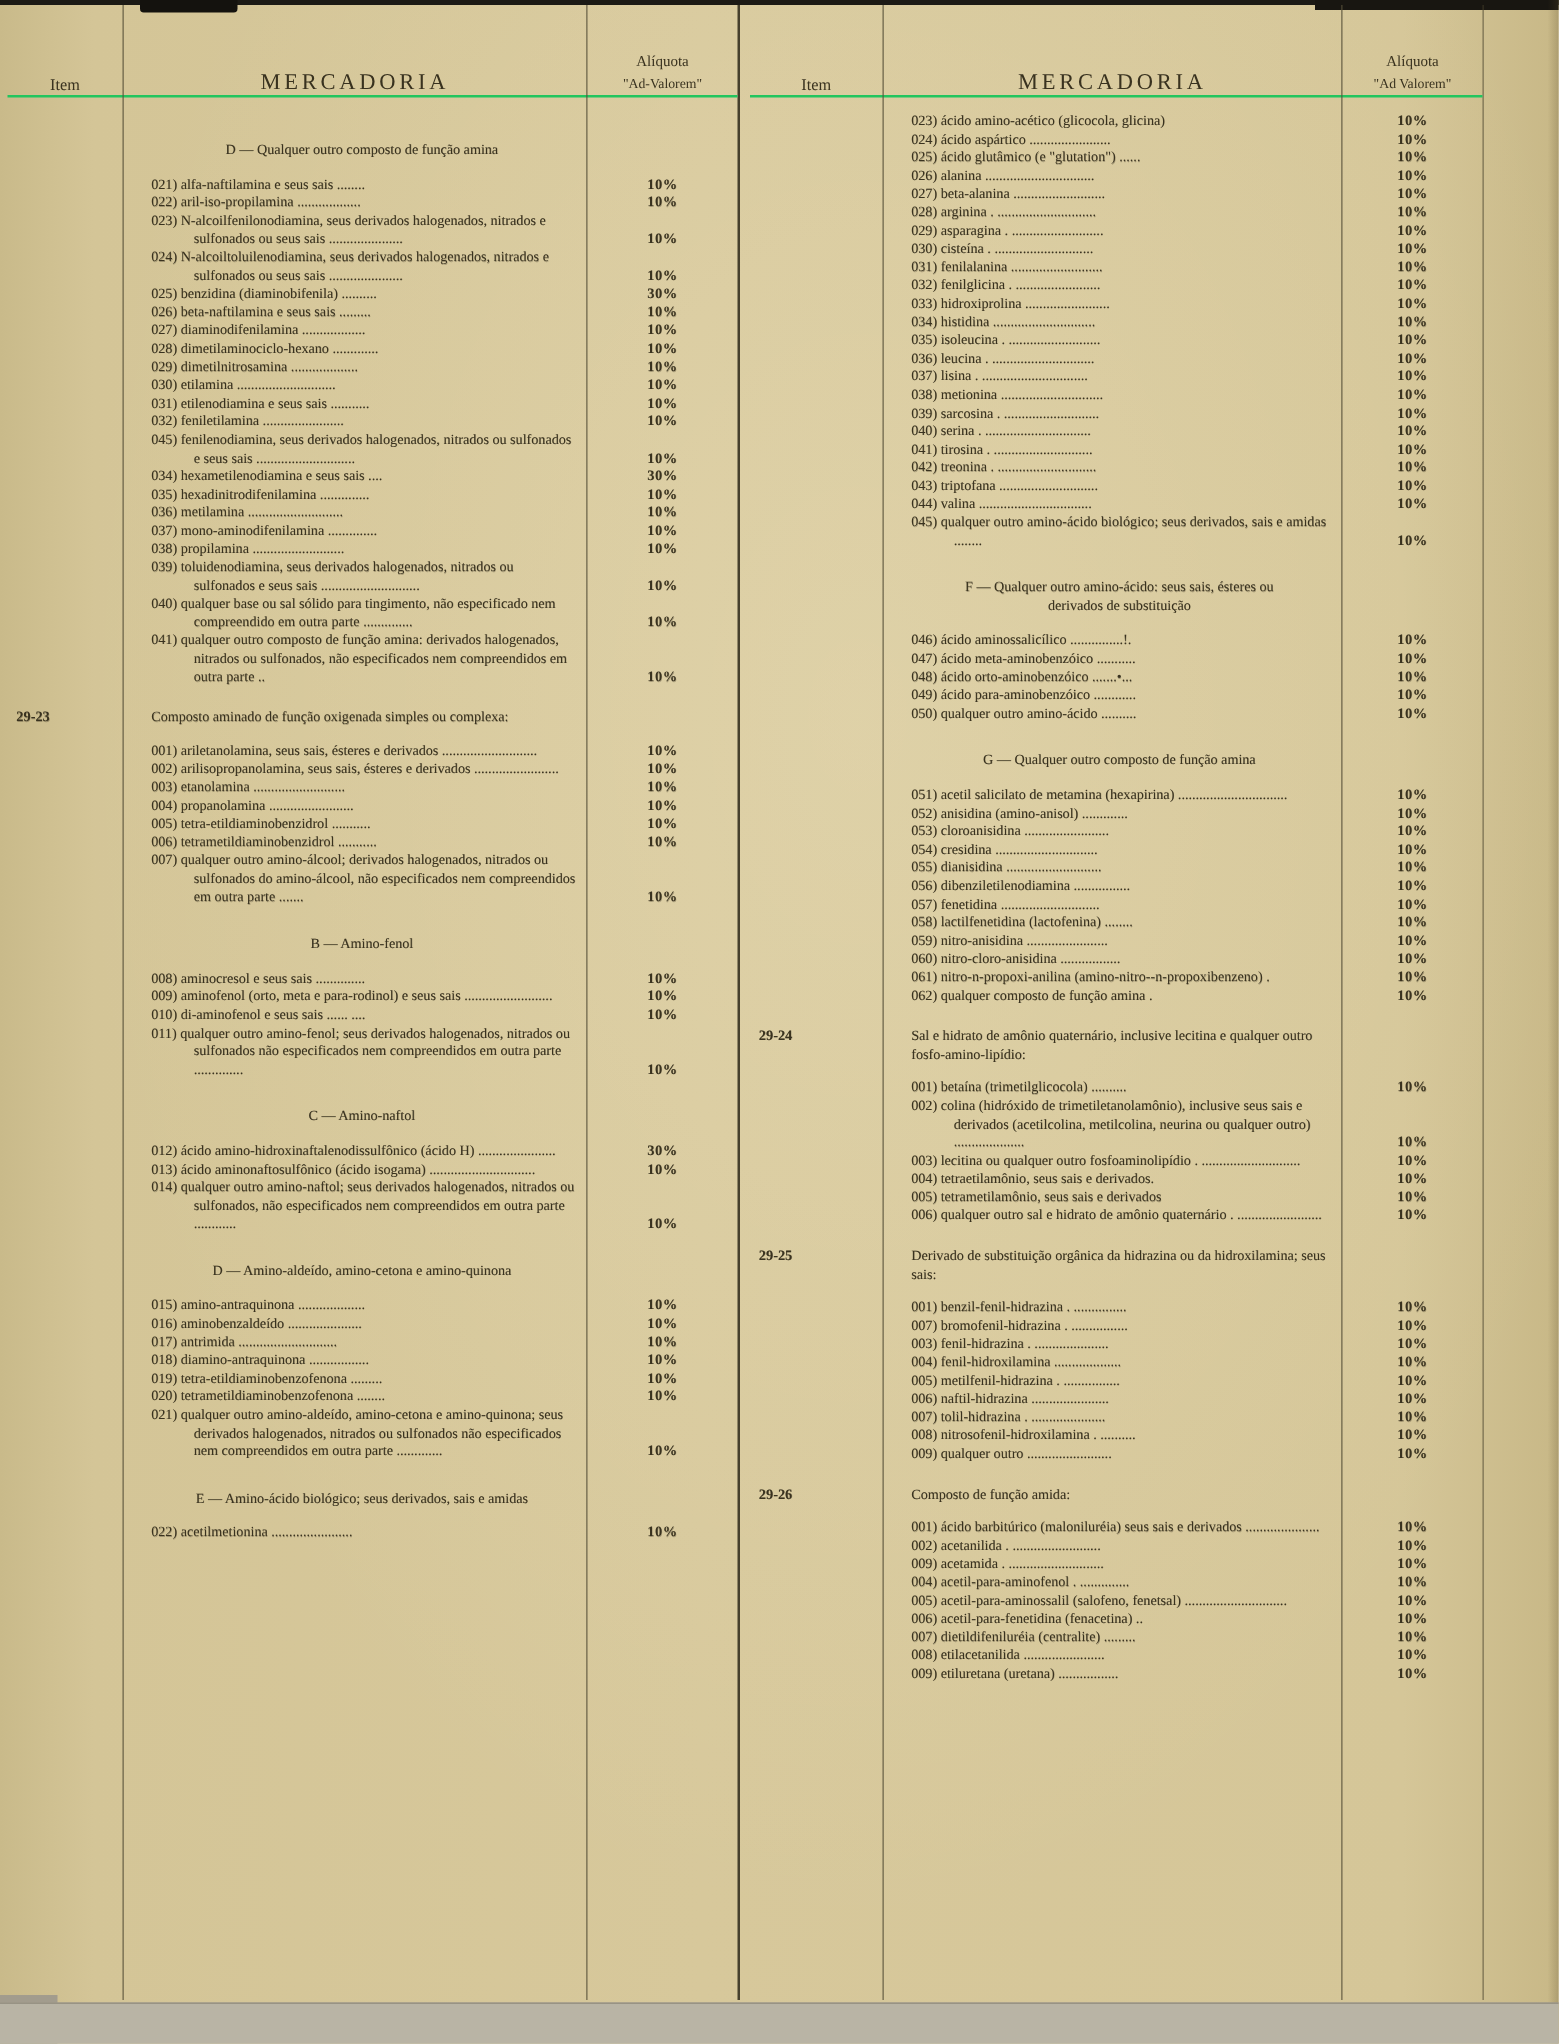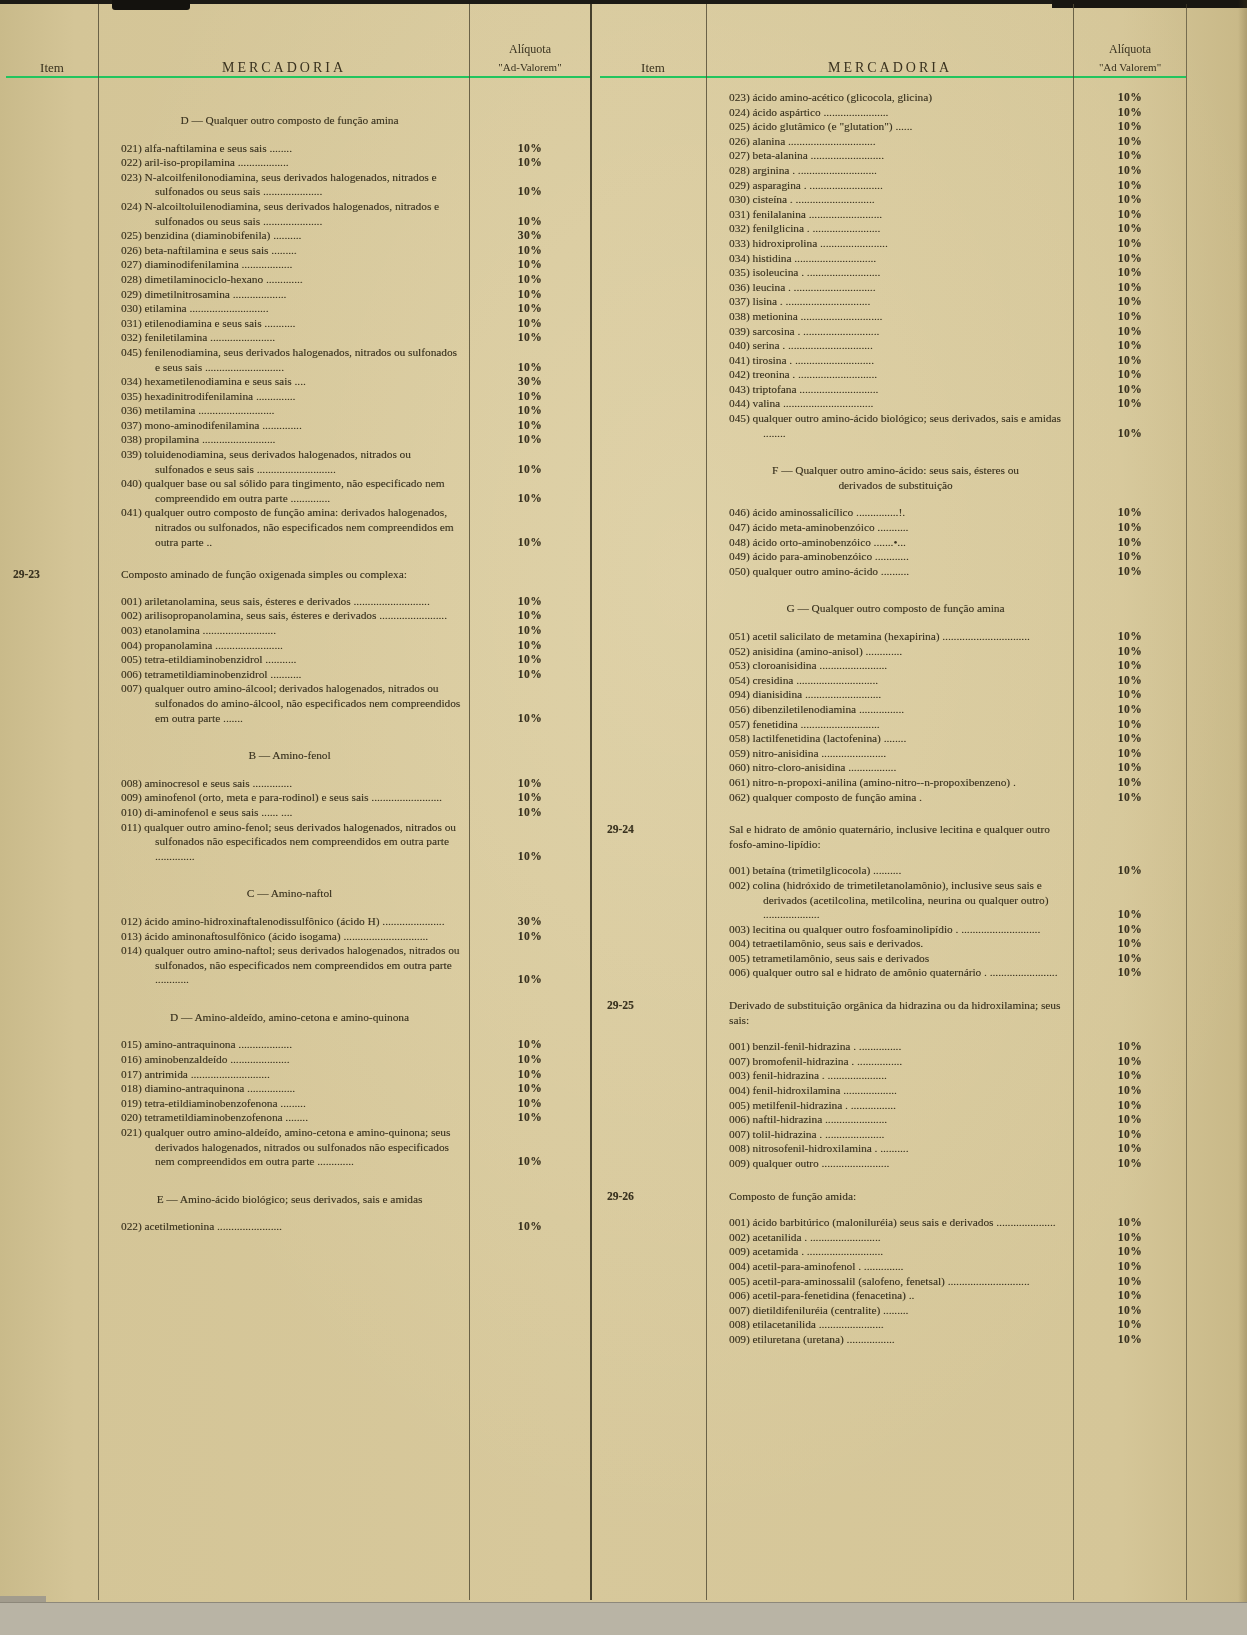--- a/index.html
+++ b/index.html
@@ -26,21 +26,21 @@
   }
   .coltable.left{width:584px;border-right:2px solid #46402d;}
   .coltable.right{width:586px;--itemw:106px;--ratew:112px;border-right:1px solid rgba(70,64,45,.65);}
   .vline{position:absolute;top:0;bottom:0;width:1px;background:#575038;opacity:.85;}
   .vl1{left:var(--itemw);}
   .vl2{right:var(--ratew);}
 
   .thead{display:flex;height:72px;border-bottom:2px solid #22c55e;align-items:flex-end;}
   .th{font-size:13px;}
   .th-item{width:var(--itemw);flex:none;text-align:center;}
-  .th-merc{flex:1;text-align:center;letter-spacing:3px;font-size:14px;}
+  .th-merc{flex:1;text-align:center;letter-spacing:3px;font-size:18px;}
   .th-rate{width:var(--ratew);flex:none;text-align:center;font-size:12px;line-height:1.55;}
   .th-rate .sub{font-size:11px;}
 
   .tbody{padding-top:12px;overflow:hidden;height:1494px;
     font-size:11.3px;line-height:14.6px;
     text-shadow:.3px .3px 0 rgba(57,50,31,.35);}
   .row{display:flex;}
   .row.entry{align-items:flex-end;}
   .row.group{align-items:flex-start;margin:18px 0 12px;}
   .row.section{margin:11px 0 13px;}
@@ -497,21 +497,21 @@
           <div class="cell-merc">053) cloroanisidina ........................</div>
           <div class="cell-rate">10%</div>
         </div>
         <div class="row entry">
           <div class="cell-item"></div>
           <div class="cell-merc">054) cresidina .............................</div>
           <div class="cell-rate">10%</div>
         </div>
         <div class="row entry">
           <div class="cell-item"></div>
-          <div class="cell-merc">094) dianisidina ...........................</div>
+          <div class="cell-merc">055) dianisidina ...........................</div>
           <div class="cell-rate">10%</div>
         </div>
         <div class="row entry">
           <div class="cell-item"></div>
           <div class="cell-merc">056) dibenziletilenodiamina ................</div>
           <div class="cell-rate">10%</div>
         </div>
         <div class="row entry">
           <div class="cell-item"></div>
           <div class="cell-merc">057) fenetidina ............................</div>

